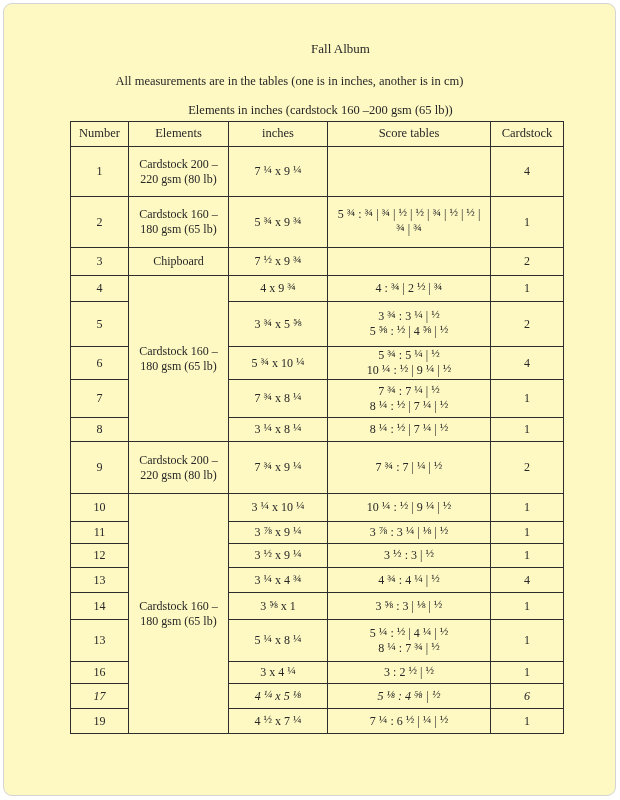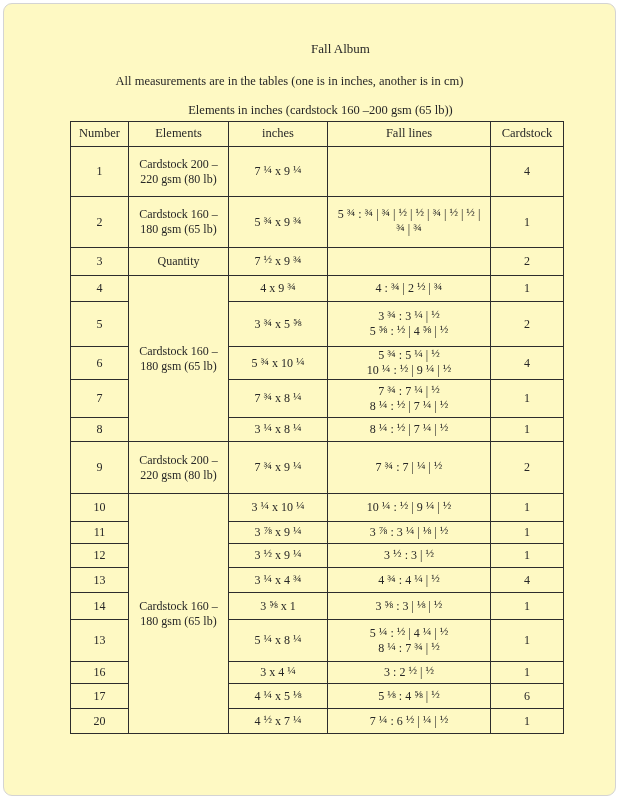--- a/index.html
+++ b/index.html
@@ -60,42 +60,42 @@
       <col style="width:100px">
       <col style="width:99px">
       <col style="width:163px">
       <col style="width:73px">
     </colgroup>
     <thead>
       <tr>
         <th>Number</th>
         <th>Elements</th>
         <th>inches</th>
-        <th>Fall lines</th>
+        <th>Score tables</th>
         <th>Cardstock</th>
       </tr>
     </thead>
     <tbody>
         <tr style="height: 50px;">
           <td class="frx">1</td>
           <td class="frx">Cardstock 200 –220 gsm (80 lb)</td>
           <td class="frx">7 <sup class="fr">¼</sup> x 9 <sup class="fr">¼</sup></td>
           <td class="frx score-col"></td>
           <td class="frx">4</td>
         </tr>
         <tr style="height: 51px;">
           <td class="frx">2</td>
           <td class="frx">Cardstock 160 –180 gsm (65 lb)</td>
           <td class="frx">5 <sup class="fr">¾</sup> x 9 <sup class="fr">¾</sup></td>
           <td class="frx score-col">5 <sup class="fr">¾</sup> : <sup class="fr">¾</sup> | <sup class="fr">¾</sup> | <sup class="fr">½</sup> | <sup class="fr">½</sup> | <sup class="fr">¾</sup> | <sup class="fr">½</sup> | <sup class="fr">½</sup> | <sup class="fr">¾</sup> | <sup class="fr">¾</sup></td>
           <td class="frx">1</td>
         </tr>
         <tr style="height: 28px;">
           <td class="frx">3</td>
-          <td class="frx">Quantity</td>
+          <td class="frx">Chipboard</td>
           <td class="frx">7 <sup class="fr">½</sup> x 9 <sup class="fr">¾</sup></td>
           <td class="frx score-col"></td>
           <td class="frx">2</td>
         </tr>
         <tr style="height: 26px;">
           <td class="frx">4</td>
           <td class="frx" rowspan="5">Cardstock 160 –180 gsm (65 lb)</td>
           <td class="frx">4 x 9 <sup class="fr">¾</sup></td>
           <td class="frx score-col">4 : <sup class="fr">¾</sup> | 2 <sup class="fr">½</sup> | <sup class="fr">¾</sup></td>
           <td class="frx">1</td>
@@ -171,27 +171,27 @@
           <td class="frx score-col">5 <sup class="fr">¼</sup> : <sup class="fr">½</sup> | 4 <sup class="fr">¼</sup> | <sup class="fr">½</sup>
 8 <sup class="fr">¼</sup> : 7 <sup class="fr">¾</sup> | <sup class="fr">½</sup></td>
           <td class="frx">1</td>
         </tr>
         <tr style="height: 22px; padding-left: 12px;">
           <td class="frx">16</td>
           <td class="frx">3 x 4 <sup class="fr">¼</sup></td>
           <td class="frx score-col">3 : 2 <sup class="fr">½</sup> | <sup class="fr">½</sup></td>
           <td class="frx">1</td>
         </tr>
-        <tr style="height: 25px;">
+        <tr style="height: 25px; font-style: italic;">
           <td class="frx">17</td>
           <td class="frx">4 <sup class="fr">¼</sup> x 5 <sup class="fr">⅛</sup></td>
           <td class="frx score-col">5 <sup class="fr">⅛</sup> : 4 <sup class="fr">⅝</sup> | <sup class="fr">½</sup></td>
           <td class="frx">6</td>
         </tr>
         <tr style="height: 25px;">
-          <td class="frx">20</td>
+          <td class="frx">19</td>
           <td class="frx">4 <sup class="fr">½</sup> x 7 <sup class="fr">¼</sup></td>
           <td class="frx score-col">7 <sup class="fr">¼</sup> : 6 <sup class="fr">½</sup> | <sup class="fr">¼</sup> | <sup class="fr">½</sup></td>
           <td class="frx">1</td>
         </tr>
       </tbody>
   </table>
 </div>
 
 </body></html>

